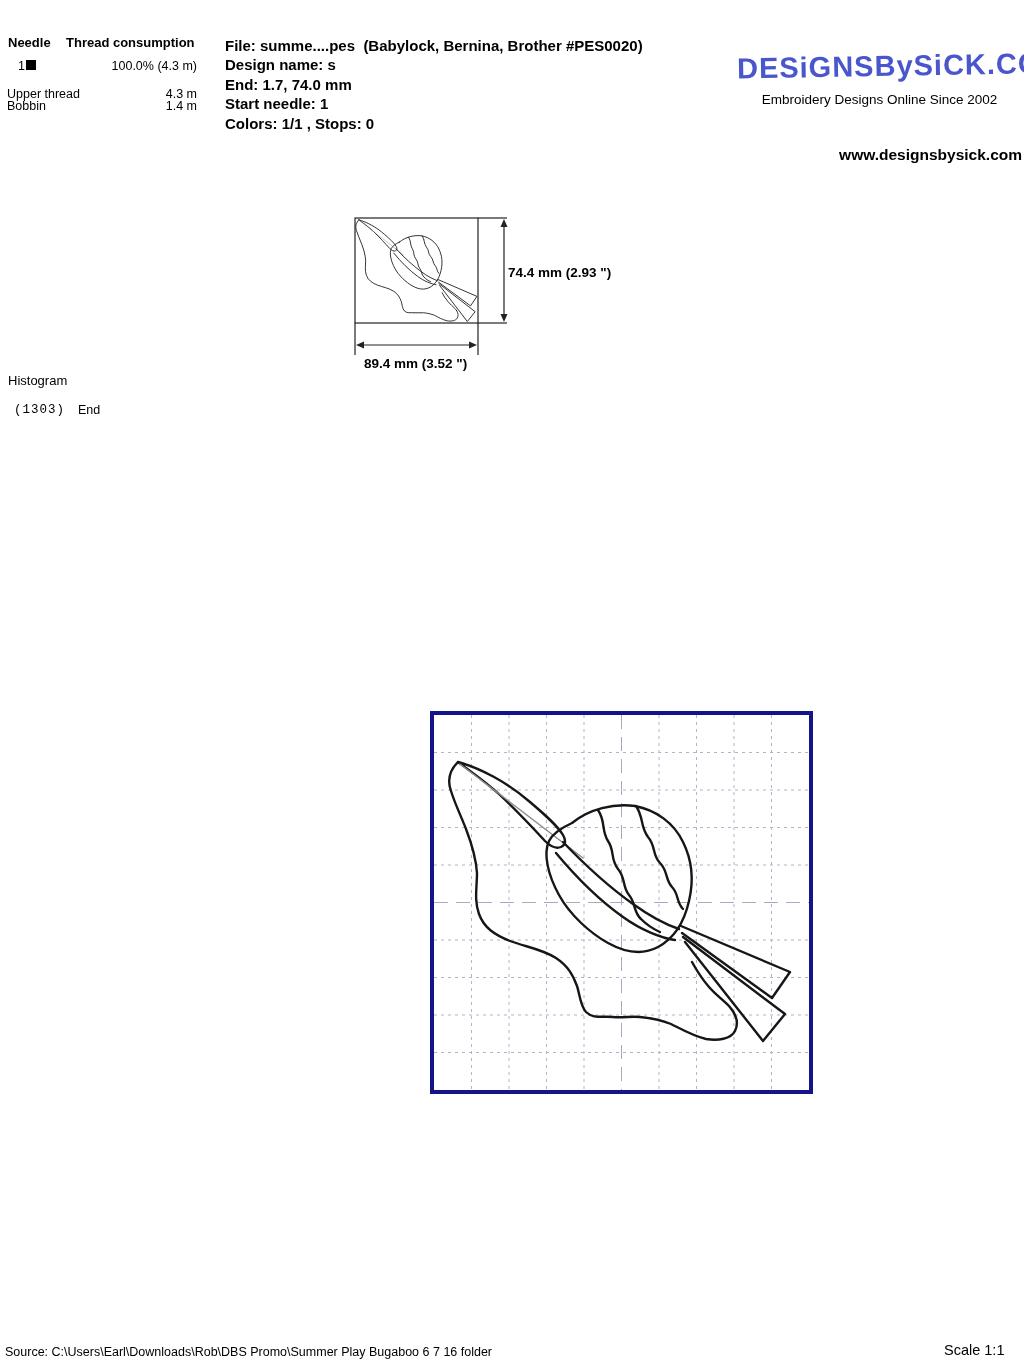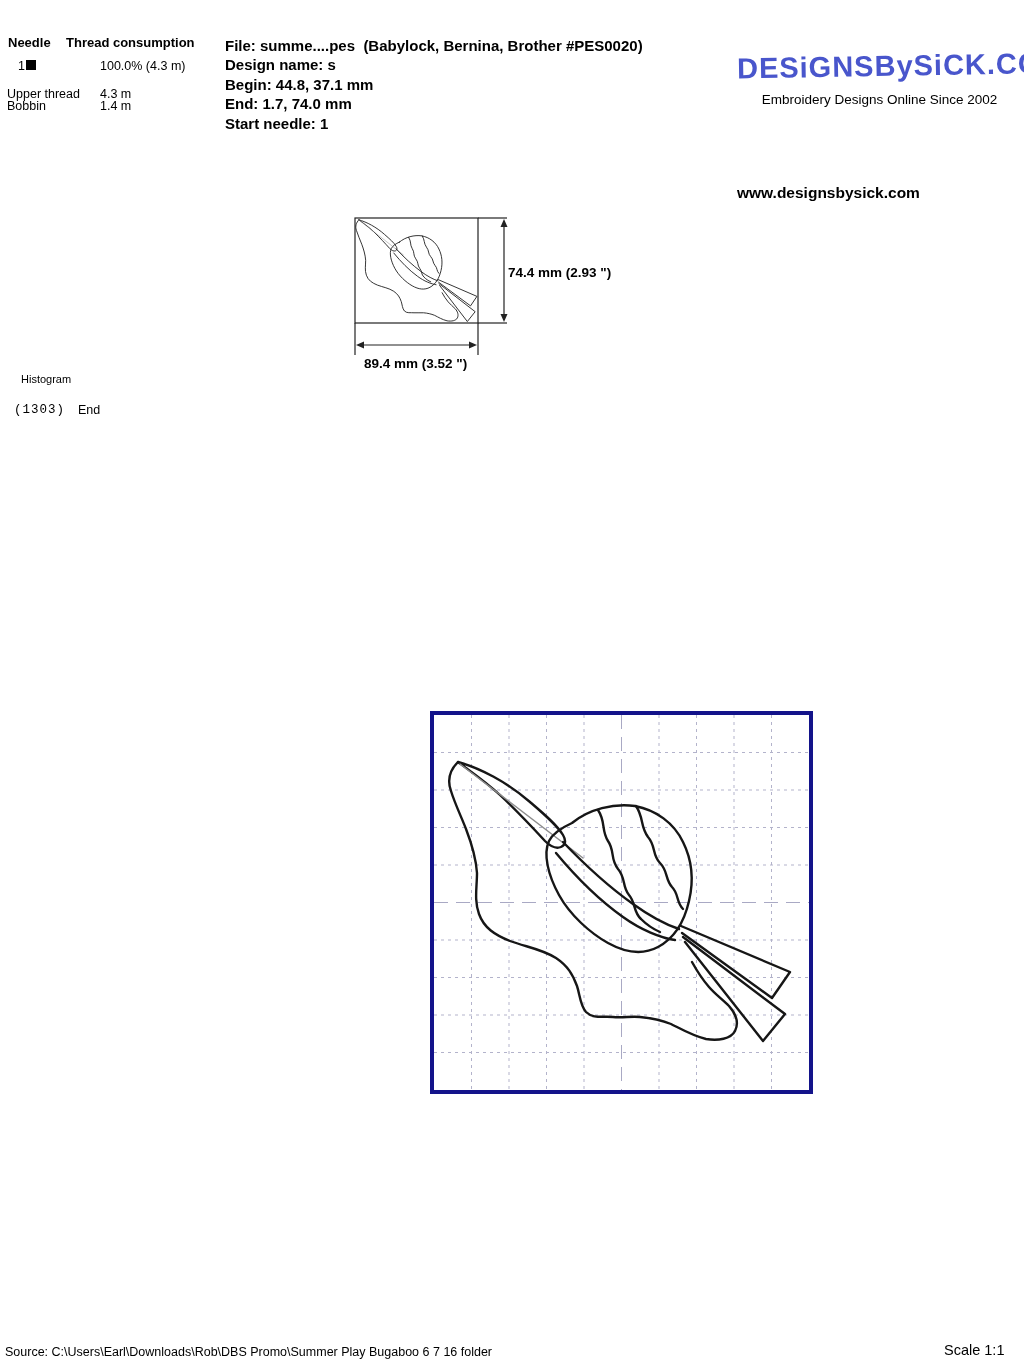--- a/index.html
+++ b/index.html
@@ -4,37 +4,37 @@
 <style>
   html,body{margin:0;padding:0;background:#fff;}
   .page{position:relative;width:1024px;height:1370px;background:#fff;
         font-family:"Liberation Sans",sans-serif;color:#000;overflow:hidden;padding-left:19px;}
   .abs{position:absolute;}
   .pre{white-space:pre;}
 
   
   .th{font-size:13px;font-weight:bold;}
   .td{font-size:12.5px;}
-  .val{width:97px;text-align:left;}
+  .val{width:97px;text-align:right;}
   .swatch{width:10px;height:10px;background:#000;display:inline-block;}
 
   
   .fileinfo{left:225px;top:36px;font-size:15px;font-weight:bold;line-height:19.4px;}
 
   
   .logo{left:737px;top:50px;width:285px;text-align:center;font-size:29px;font-weight:bold;
         letter-spacing:1px;transform:rotate(-1deg);}
   .tagline{left:737px;top:92px;width:285px;text-align:center;font-size:13.5px;}
-  .website{left:737px;top:146px;width:285px;text-align:left;font-size:15.5px;font-weight:bold;margin-top:38px;}
+  .website{left:737px;top:146px;width:285px;text-align:right;font-size:15.5px;font-weight:bold;}
 
   
   .dim{font-size:13.5px;font-weight:bold;}
 
   
-  .hist-title{left:21px;top:373px;font-size:11px;}
+  .hist-title{left:8px;top:373px;font-size:13px;}
   .hist-count{left:14px;top:403px;font-size:12.5px;font-family:"Liberation Mono",monospace;letter-spacing:1px;}
   .hist-end{left:78px;top:403px;font-size:12.5px;}
 
   
   .preview{left:430px;top:711px;width:375px;height:375px;border:4px solid #13138a;}
 
   
   .source{left:5px;top:1345px;font-size:12.5px;}
   .scale{left:944px;top:1342px;font-size:14.5px;font-weight:normal;}
 </style>
@@ -78,23 +78,23 @@
   <div class="abs td val" style="left:100px;top:59px">100.0% (4.3 m)</div>
 
   <div class="abs td" style="left:7px;top:87px">Upper thread</div>
   <div class="abs td val" style="left:100px;top:87px">4.3 m</div>
   <div class="abs td" style="left:7px;top:99px">Bobbin</div>
   <div class="abs td val" style="left:100px;top:99px">1.4 m</div>
 
   <div class="abs fileinfo">
     <div class="pre">File: summe....pes  (Babylock, Bernina, Brother #PES0020)</div>
     <div class="pre">Design name: s</div>
-    <div class="pre">Begin: 44.8, 37.1 mm</div>
     <div class="pre">End: 1.7, 74.0 mm</div>
     <div class="pre">Start needle: 1</div>
+    <div class="pre">Colors: 1/1 , Stops: 0</div>
   </div>
 
   <div class="abs logo" style="color:#4956cc">DESiGNSBySiCK.COM</div>
   <div class="abs tagline">Embroidery Designs Online Since 2002</div>
   <div class="abs website">www.designsbysick.com</div>
 
   <svg class="abs" style="left:350px;top:214px" width="290" height="150">
     <rect x="5" y="4" width="123" height="105" fill="none" stroke="#222" stroke-width="1.2"></rect>
     <svg x="5" y="4" width="123" height="105" viewBox="17 46 346 288" preserveAspectRatio="none">
       <use href="#rocket-design"></use>

